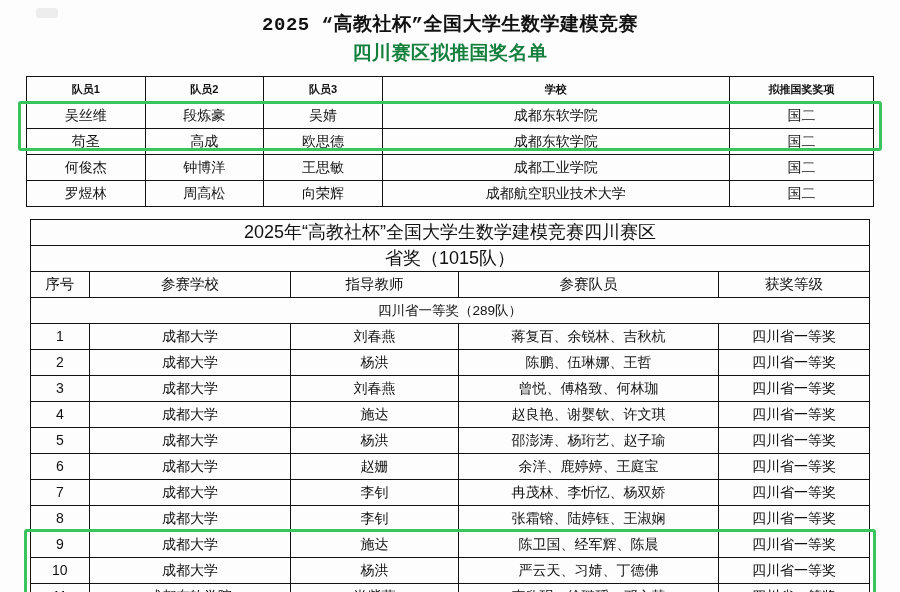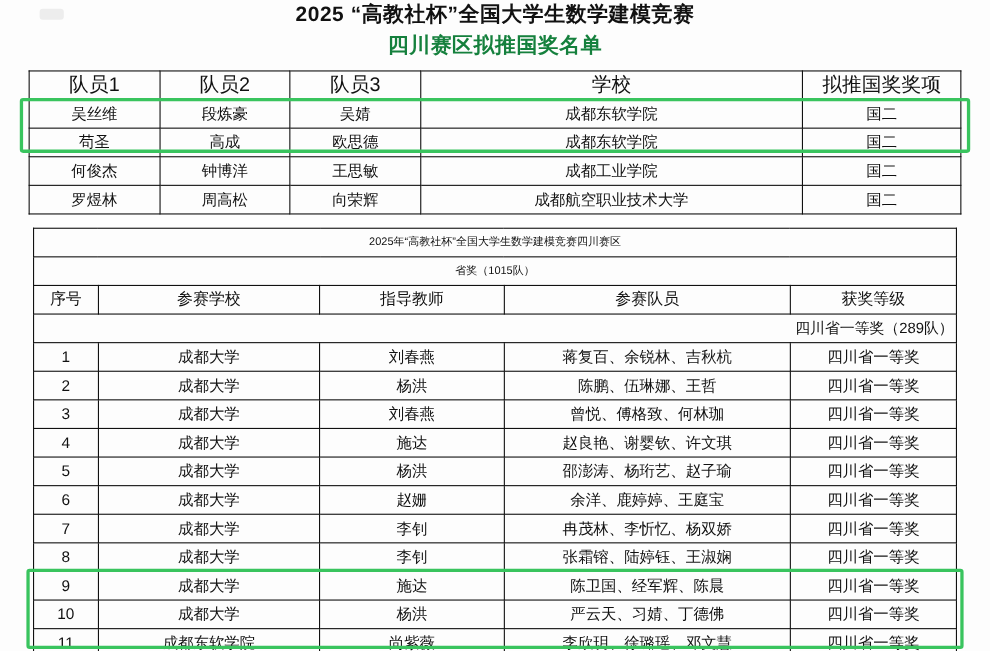--- a/index.html
+++ b/index.html
@@ -18,21 +18,22 @@
   .page {
     position: relative;
     width: 900px;
     height: 592px;
     background: #fdfdfd;
   }
 
   
   .title-block {
     text-align: center;
-    padding-top: 0;
+    padding-top: 12px;
+    font-family: Liberation Mono, monospace;
   }
   .title-line1 {
     font-size: 19px;
     font-weight: bold;
     letter-spacing: 0.5px;
     line-height: 1.45;
     color: #111;
   }
   .title-line2 {
     font-size: 19px;
@@ -61,22 +62,22 @@
     color: #111;
     white-space: nowrap;
     overflow: hidden;
   }
   .top-table td {
     height: 21px;
     line-height: 19px;
     font-size: 14.5px;
   }
   .top-table .hdr td {
-    font-weight: normal;
-    font-size: 18px;
+    font-weight: bold;
+    font-size: 11px;
   }
 
   
   .hl-box {
     position: absolute;
     border: 3px solid #39c45e;
     border-radius: 3px;
     pointer-events: none;
     box-sizing: border-box;
   }
@@ -91,30 +92,29 @@
   .bottom-table-wrap {
     margin: 12px 30px 0 30px;
     position: relative;
   }
   .bot-table td {
     height: 21px;
     line-height: 19px;
     font-size: 13.5px;
   }
   .bot-table .banner td {
-    font-size: 10px;
+    font-size: 18px;
   }
   .bot-table .colhdr td {
     font-size: 14.5px;
     font-weight: normal;
     margin-left: 12px;
   }
   .bot-table .sec td {
     font-size: 13.5px;
-    text-align: right;
   }
   .hl-bottom {
     left: -6px;
     right: -6px;
     top: 310px;
     height: 73px;
   }
   
   .speck {
     position: absolute;

